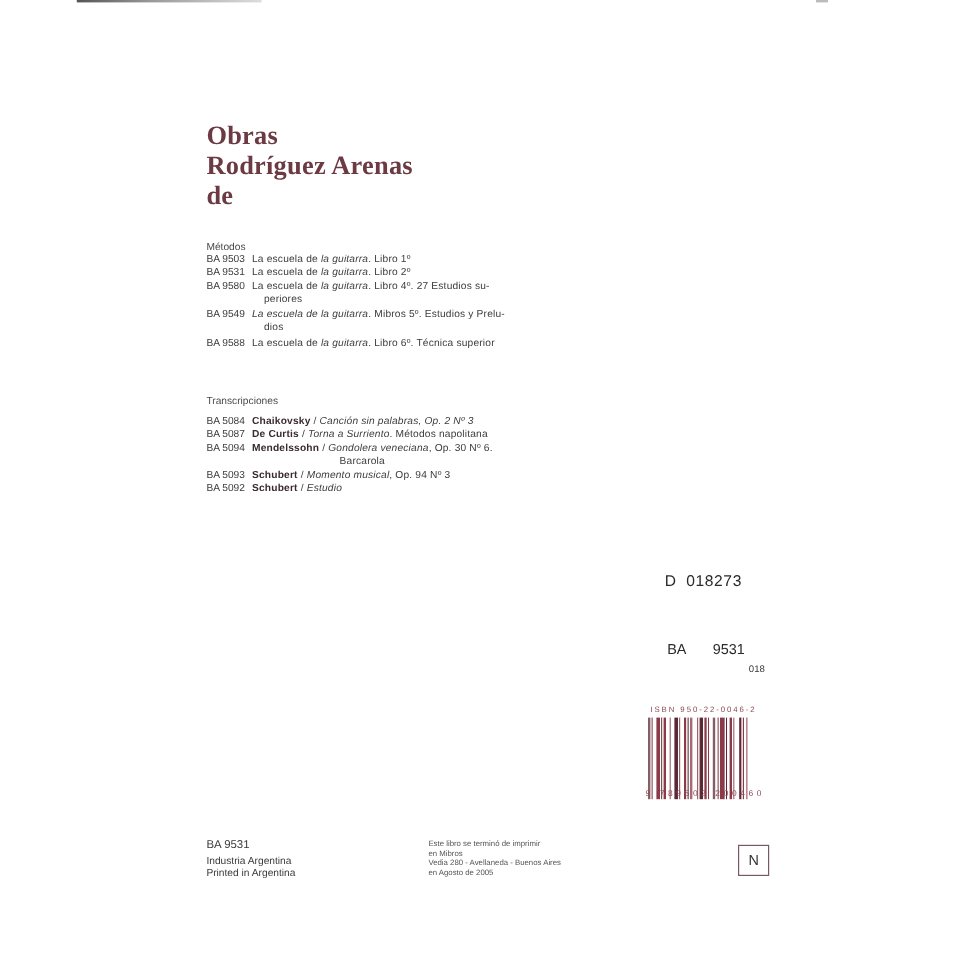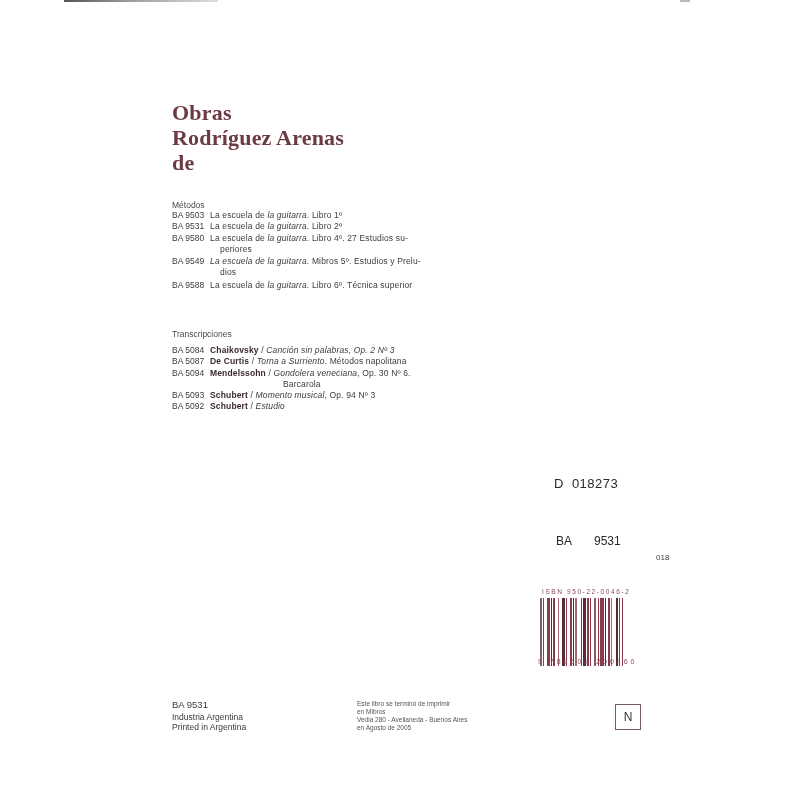--- a/index.html
+++ b/index.html
@@ -29,21 +29,21 @@
     .trans .row .desc { width: 225px; }
     .trans .row .desc .cont { padding-left: 73px; }
 
     .comp { font-weight: bold; color: #3a2a2e; }
     .it { font-style: italic; }
 
     .d-code { position: absolute; left: 554px; top: 476px; font-size: 13px; color: #2a2a2a; letter-spacing: 0.5px; }
     .d-code span + span { margin-left: 8px; }
     .ba-code { position: absolute; left: 556px; top: 534px; font-size: 12px; color: #2a2a2a; }
     .ba-code span + span { margin-left: 22px; }
-    .small-018 { position: absolute; left: 656px; top: 553px; font-size: 8px; color: #3a3a3a; }
+    .small-018 { position: absolute; left: 624px; top: 553px; font-size: 8px; color: #3a3a3a; }
 
     .barcode { position: absolute; left: 538px; top: 588px; width: 112px; height: 88px; }
     .isbn-text { position: absolute; left: 4px; top: 0; font-size: 6.5px; color: #8a4a56; letter-spacing: 1.6px; white-space: nowrap; }
     .bars { position: absolute; left: 2px; top: 10px; width: 106px; height: 68px; display: flex; align-items: stretch; }
     .bars span { display: block; height: 100%; }
     .ean-text { position: absolute; left: 0; top: 70px; font-size: 7px; color: #8a4a56; letter-spacing: 3px; white-space: nowrap; background: transparent; }
 
     .footer-left { position: absolute; left: 172px; top: 700px; font-size: 8.5px; line-height: 10px; color: #3a3a3a; }
     .footer-left .ba { font-size: 9.5px; margin-bottom: 2px; }
     .footer-mid { position: absolute; left: 357px; top: 700px; font-size: 6.5px; line-height: 8px; color: #555; }

